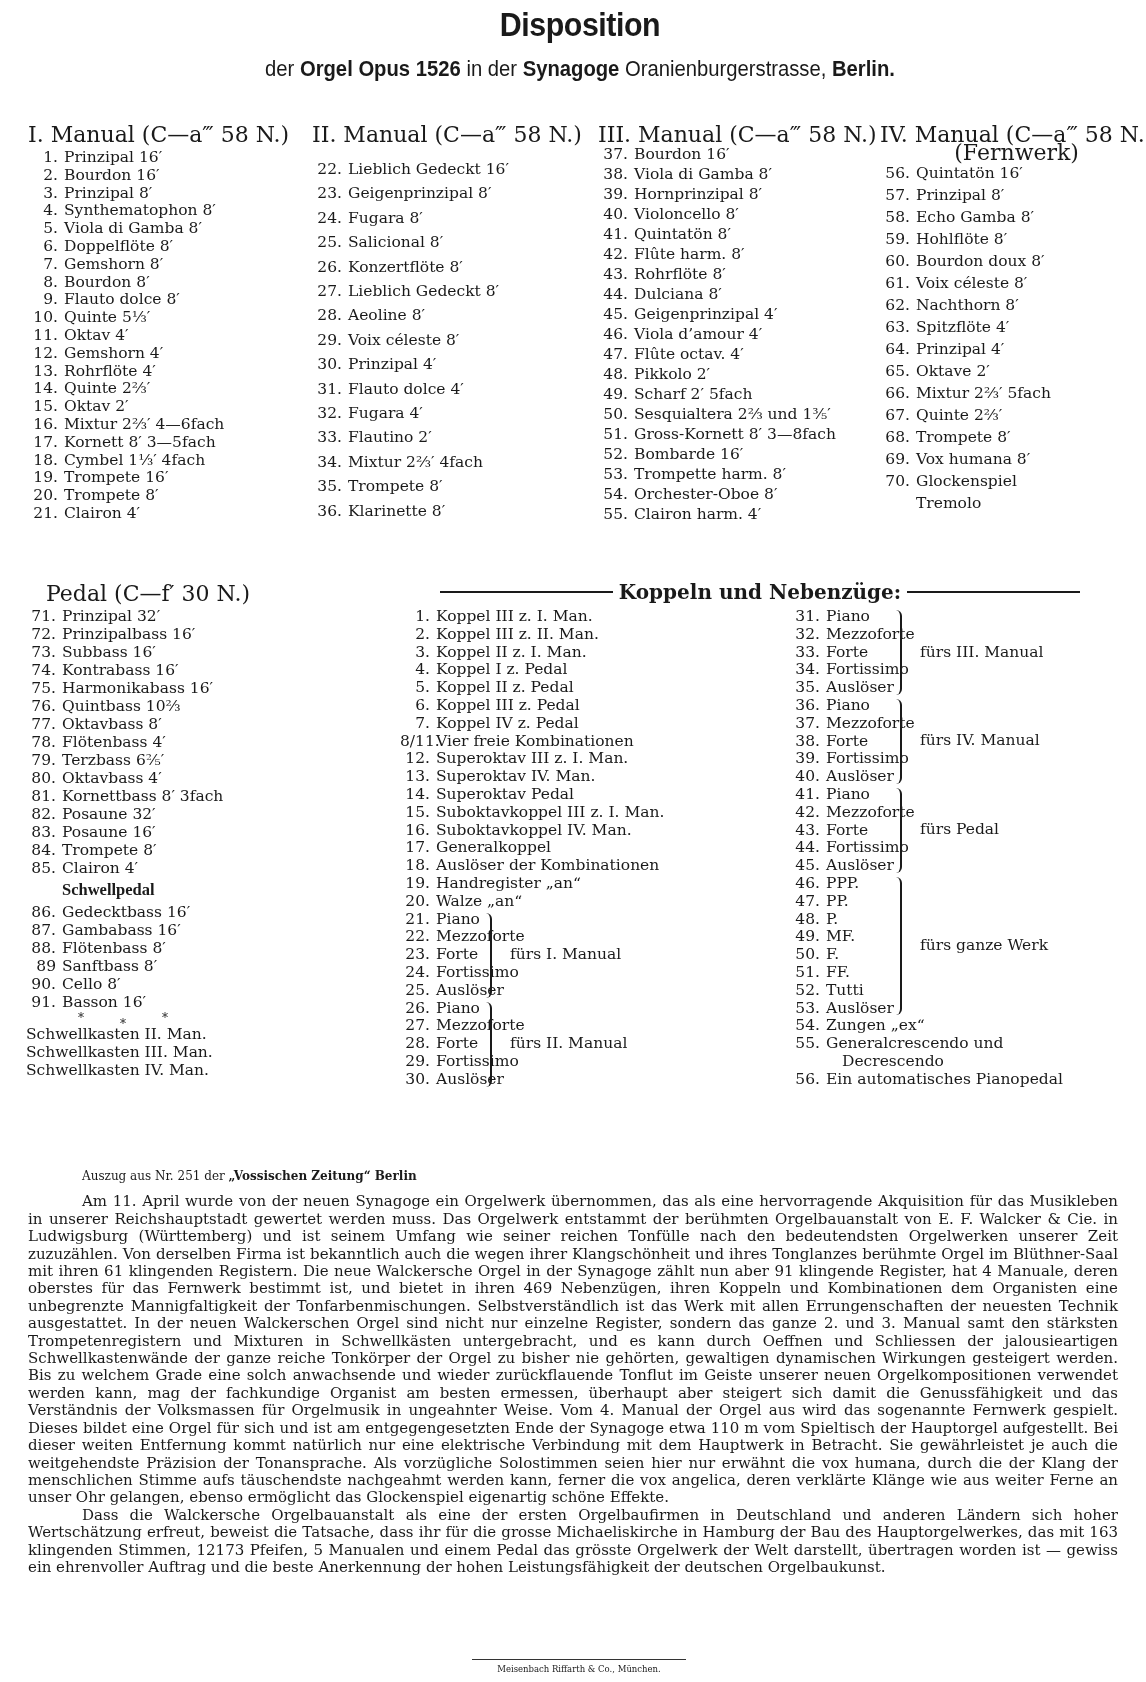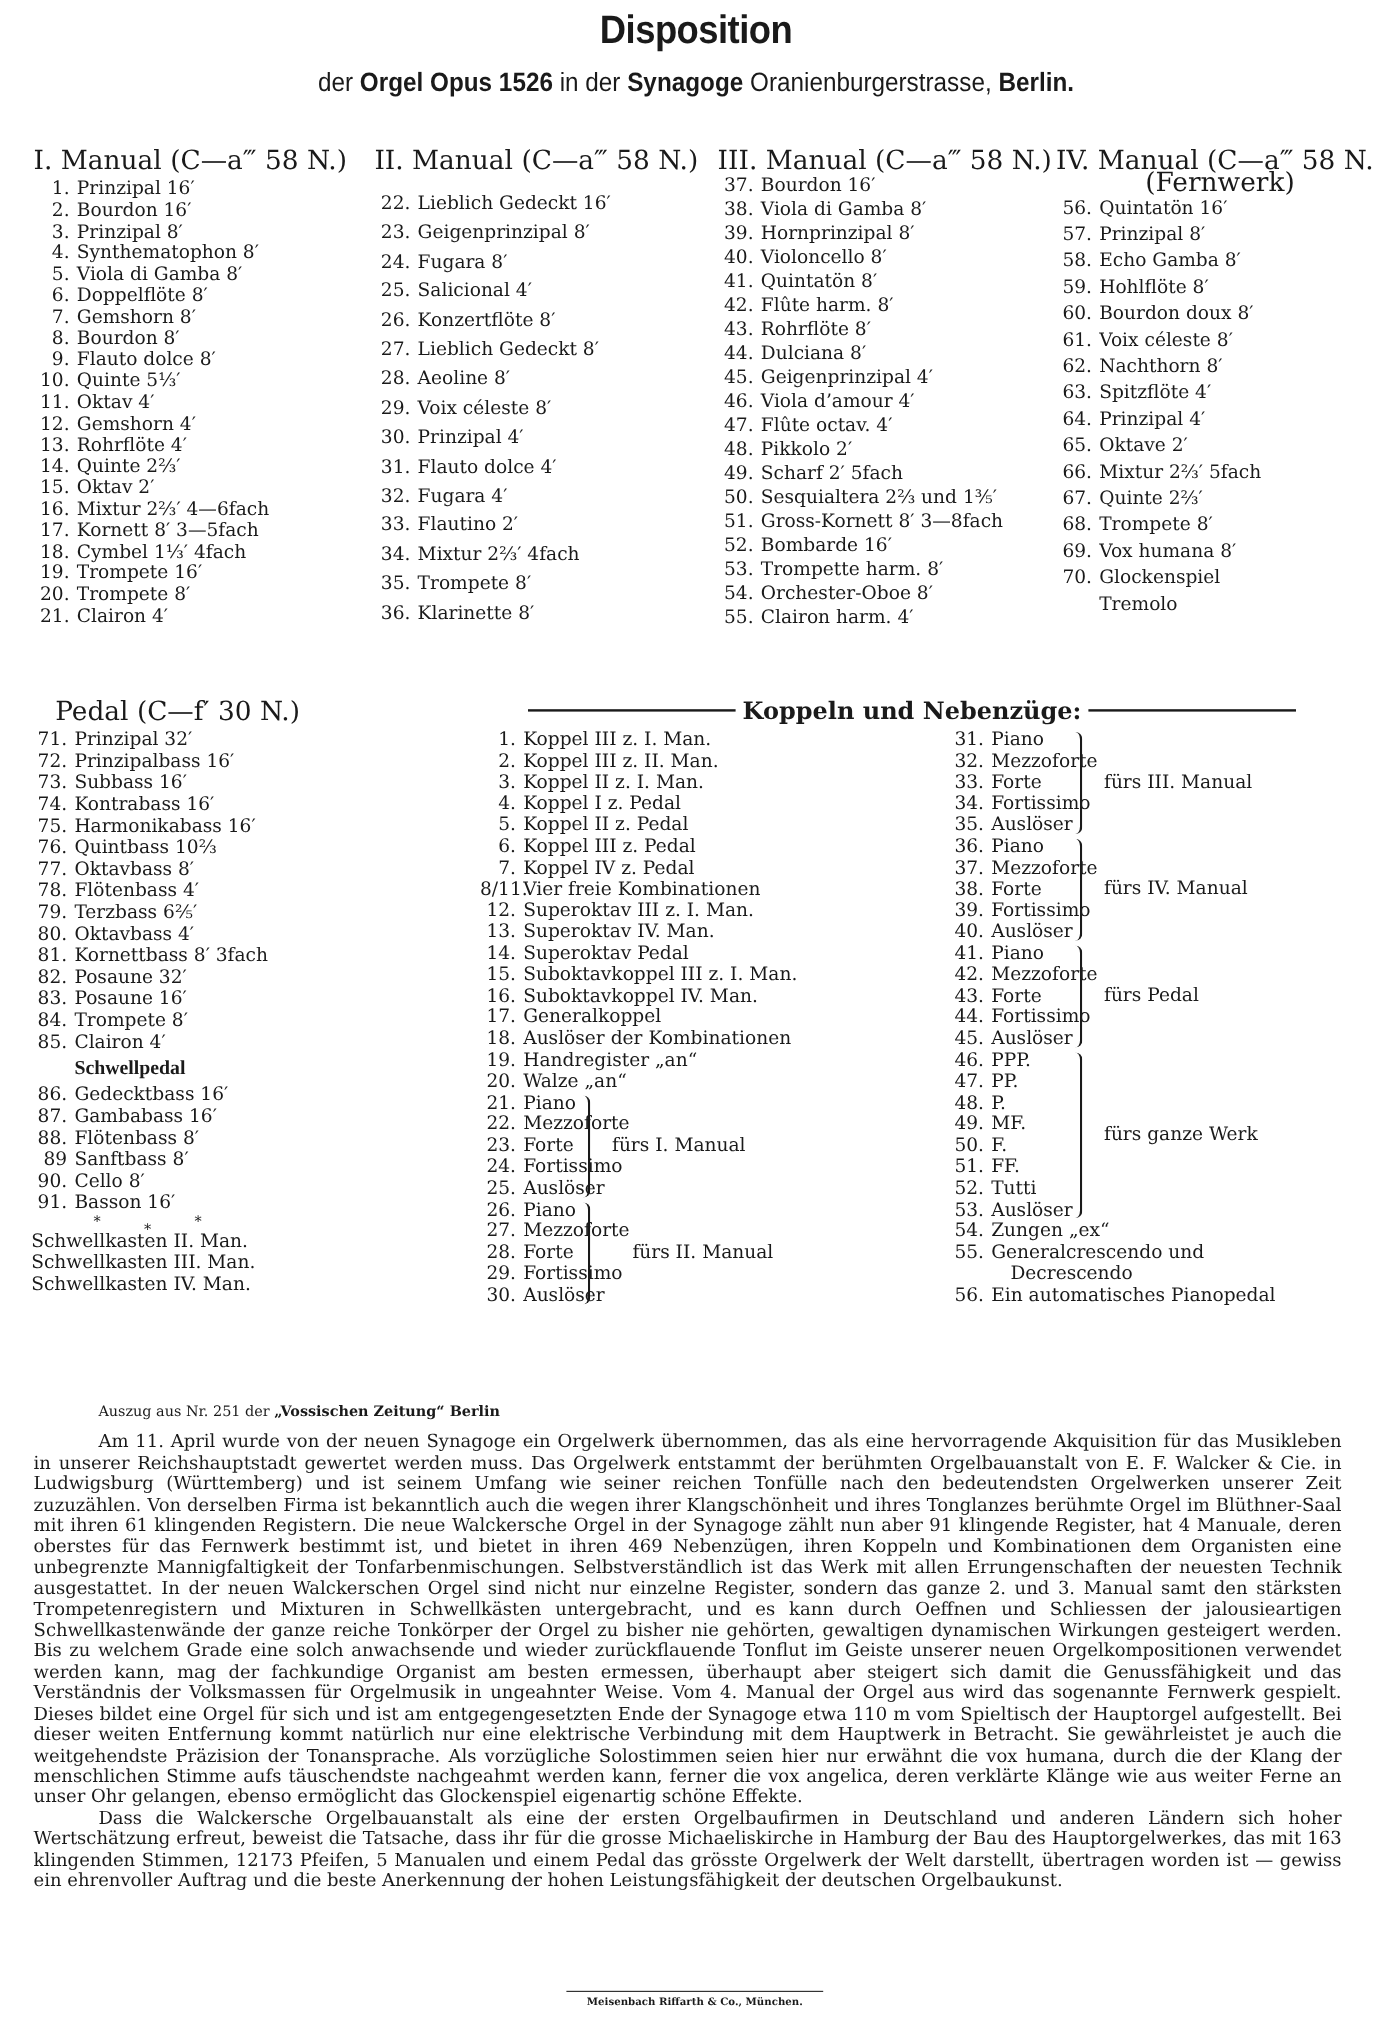--- a/index.html
+++ b/index.html
@@ -73,21 +73,21 @@
   .article .source { text-align: left; padding-left: 54px; font-size: 12px; margin-bottom: 8px; }
   .article .source b { font-weight: bold; }
   .article p { margin: 0; text-indent: 54px; }
 
   .imprint-rule {
     position: absolute; left: 472px; top: 1659px; width: 214px;
     border-top: 1px solid #333;
   }
   .imprint {
     position: absolute; left: 472px; top: 1664px; width: 214px; text-align: center;
-    font-size: 8.5px; font-weight: bold;
+    font-size: 8.5px; font-weight: normal;
   }
 </style>
 </head>
 <body>
 
 <div class="title">Disposition</div>
 <div class="subtitle">
   <span>der </span><b>Orgel Opus 1526</b><span> in der </span><b>Synagoge</b><span> Oranienburgerstrasse, </span><b>Berlin.</b>
 </div>
 
@@ -190,21 +190,21 @@
       <div class="reg">
         <span class="num">23.</span>
         <span class="name">Geigenprinzipal 8′</span>
       </div>
       <div class="reg">
         <span class="num">24.</span>
         <span class="name">Fugara 8′</span>
       </div>
       <div class="reg">
         <span class="num">25.</span>
-        <span class="name">Salicional 4′</span>
+        <span class="name">Salicional 8′</span>
       </div>
       <div class="reg">
         <span class="num">26.</span>
         <span class="name">Konzertflöte 8′</span>
       </div>
       <div class="reg">
         <span class="num">27.</span>
         <span class="name">Lieblich Gedeckt 8′</span>
       </div>
       <div class="reg">
@@ -615,21 +615,21 @@
         </div>
         <div class="reg">
           <span class="num">29.</span>
           <span class="name">Fortissimo</span>
         </div>
         <div class="reg">
           <span class="num">30.</span>
           <span class="name">Auslöser</span>
         </div>
         <div class="brace" style="left: 80px;"></div>
-        <div class="brace-label" style="left: 127px; top: 34.5px;">fürs II. Manual</div>
+        <div class="brace-label" style="left: 110px; top: 34.5px;">fürs II. Manual</div>
       </div>
     </div>
 </div>
 
 <div class="col kop" id="kopB">
   <div>
       <div class="group">
         <div class="reg">
           <span class="num">31.</span>
           <span class="name">Piano</span>

